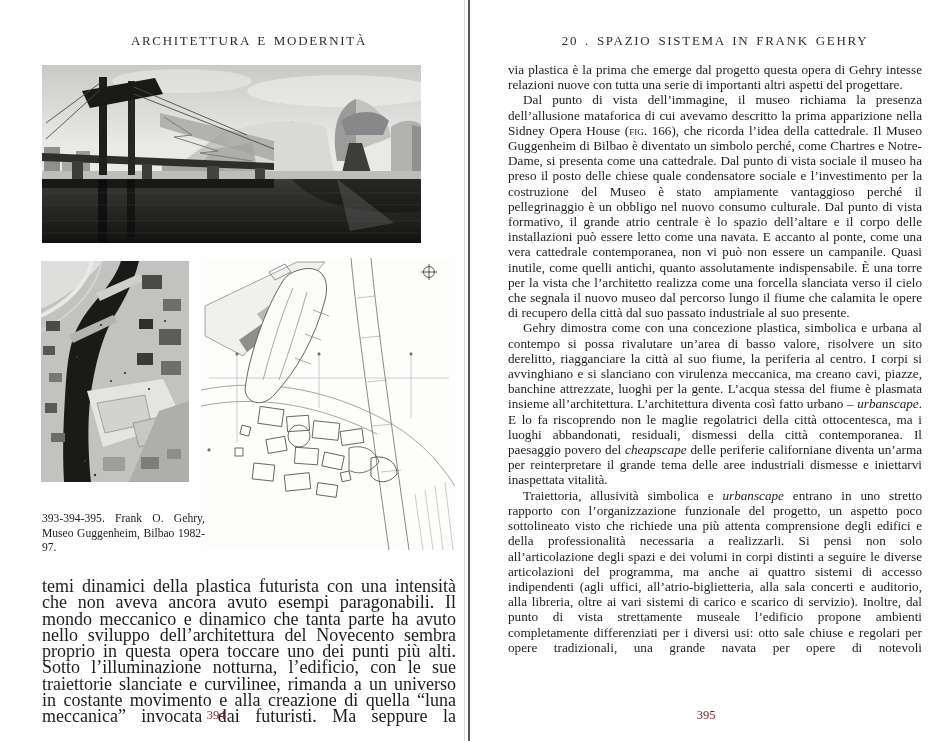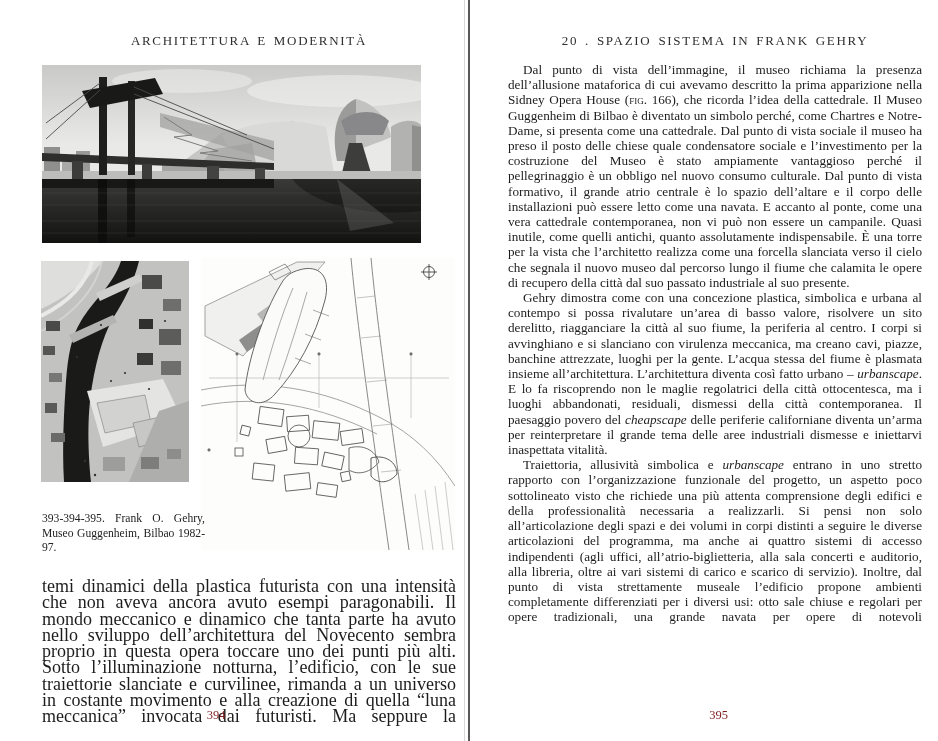--- a/index.html
+++ b/index.html
@@ -34,21 +34,21 @@
   #body-right { left:508px; top:62px;  width:414px; font-size:13.2px; line-height:15.2px; }
 
   .para { margin:0; text-align:justify; }
   .para.indent { text-indent:15px; }
   .para.jlast { text-align-last:justify; }
   .it { font-style:italic; }
   .sc { font-variant:small-caps; }
 
   .pagenum { position:absolute; top:708px; width:44px; text-align:center; font-size:12.5px; color:#7f1d1d; }
   #pn-left  { left:194px; }
-  #pn-right { left:684px;text-align:right; }
+  #pn-right { left:684px; }
 
   svg { display:block; }
 </style>
 </head>
 <body>
 
 <div class="divider-shadow"></div>
 <div class="divider"></div>
 
 <div class="running-head" id="head-left">ARCHITETTURA E MODERNITÀ</div>
@@ -225,18 +225,19 @@
 
 <div class="body-text" id="body-left">
     <p class="para jlast"><span>temi dinamici della plastica futurista con una intensità che non aveva ancora avuto esempi paragonabili. Il mondo meccanico e dinamico che tanta parte ha avuto nello sviluppo dell’architettura del Novecento sembra proprio in questa opera toccare uno dei punti più alti. Sotto l’illuminazione notturna, l’edificio, con le sue traiettorie slanciate e curvilinee, rimanda a un universo in costante movimento e alla creazione di quella “luna meccanica” invocata dai futuristi. Ma seppure la</span></p>
   </div>
 
 <div class="pagenum" id="pn-left">394</div>
 
 <div class="running-head" id="head-right">20 . SPAZIO SISTEMA IN FRANK GEHRY</div>
 
 <div class="body-text" id="body-right">
+    <p class="para"><span>via plastica è la prima che emerge dal progetto questa opera di Gehry intesse relazioni nuove con tutta una serie di importanti altri aspetti del progettare.</span></p>
     <p class="para indent"><span>Dal punto di vista dell’immagine, il museo richiama la presenza dell’allusione mataforica di cui avevamo descritto la prima apparizione nella Sidney Opera House (</span><span class="sc">fig.</span><span> 166), che ricorda l’idea della cattedrale. Il Museo Guggenheim di Bilbao è diventato un simbolo perché, come Chartres e Notre-Dame, si presenta come una cattedrale. Dal punto di vista sociale il museo ha preso il posto delle chiese quale condensatore sociale e l’investimento per la costruzione del Museo è stato ampiamente vantaggioso perché il pellegrinaggio è un obbligo nel nuovo consumo culturale. Dal punto di vista formativo, il grande atrio centrale è lo spazio dell’altare e il corpo delle installazioni può essere letto come una navata. E accanto al ponte, come una vera cattedrale contemporanea, non vi può non essere un campanile. Quasi inutile, come quelli antichi, quanto assolutamente indispensabile. È una torre per la vista che l’architetto realizza come una forcella slanciata verso il cielo che segnala il nuovo museo dal percorso lungo il fiume che calamita le opere di recupero della città dal suo passato industriale al suo presente.</span></p>
     <p class="para indent"><span>Gehry dimostra come con una concezione plastica, simbolica e urbana al contempo si possa rivalutare un’area di basso valore, risolvere un sito derelitto, riagganciare la città al suo fiume, la periferia al centro. I corpi si avvinghiano e si slanciano con virulenza meccanica, ma creano cavi, piazze, banchine attrezzate, luoghi per la gente. L’acqua stessa del fiume è plasmata insieme all’architettura. L’architettura diventa così fatto urbano – </span><span class="it">urbanscape</span><span>. E lo fa riscoprendo non le maglie regolatrici della città ottocentesca, ma i luoghi abbandonati, residuali, dismessi della città contemporanea. Il paesaggio povero del </span><span class="it">cheapscape</span><span> delle periferie californiane diventa un’arma per reinterpretare il grande tema delle aree industriali dismesse e iniettarvi inaspettata vitalità.</span></p>
     <p class="para indent jlast"><span>Traiettoria, allusività simbolica e </span><span class="it">urbanscape</span><span> entrano in uno stretto rapporto con l’organizzazione funzionale del progetto, un aspetto poco sottolineato visto che richiede una più attenta comprensione degli edifici e della professionalità necessaria a realizzarli. Si pensi non solo all’articolazione degli spazi e dei volumi in corpi distinti a seguire le diverse articolazioni del programma, ma anche ai quattro sistemi di accesso indipendenti (agli uffici, all’atrio-biglietteria, alla sala concerti e auditorio, alla libreria, oltre ai vari sistemi di carico e scarico di servizio). Inoltre, dal punto di vista strettamente museale l’edificio propone ambienti completamente differenziati per i diversi usi: otto sale chiuse e regolari per opere tradizionali, una grande navata per opere di notevoli</span></p>
   </div>
 
 <div class="pagenum" id="pn-right">395</div>
 
 </body></html>

